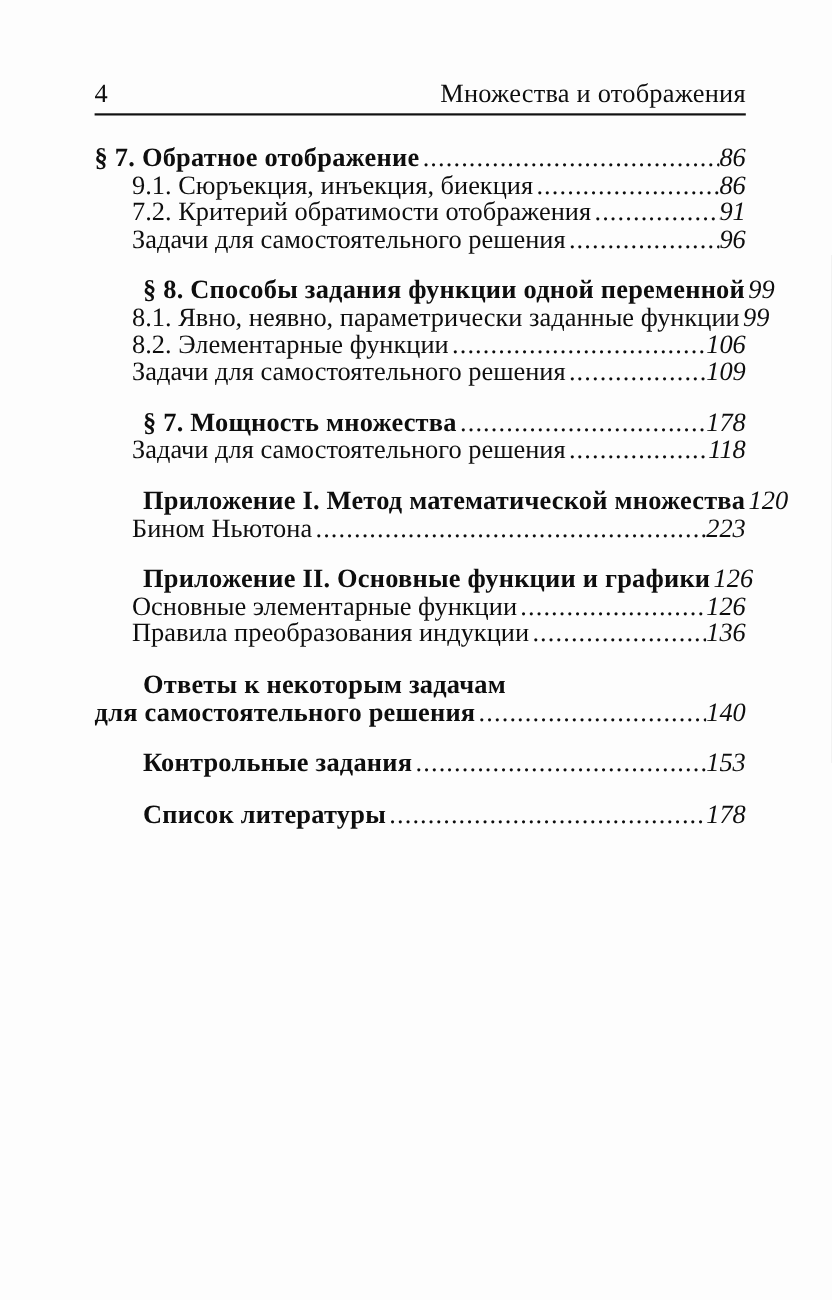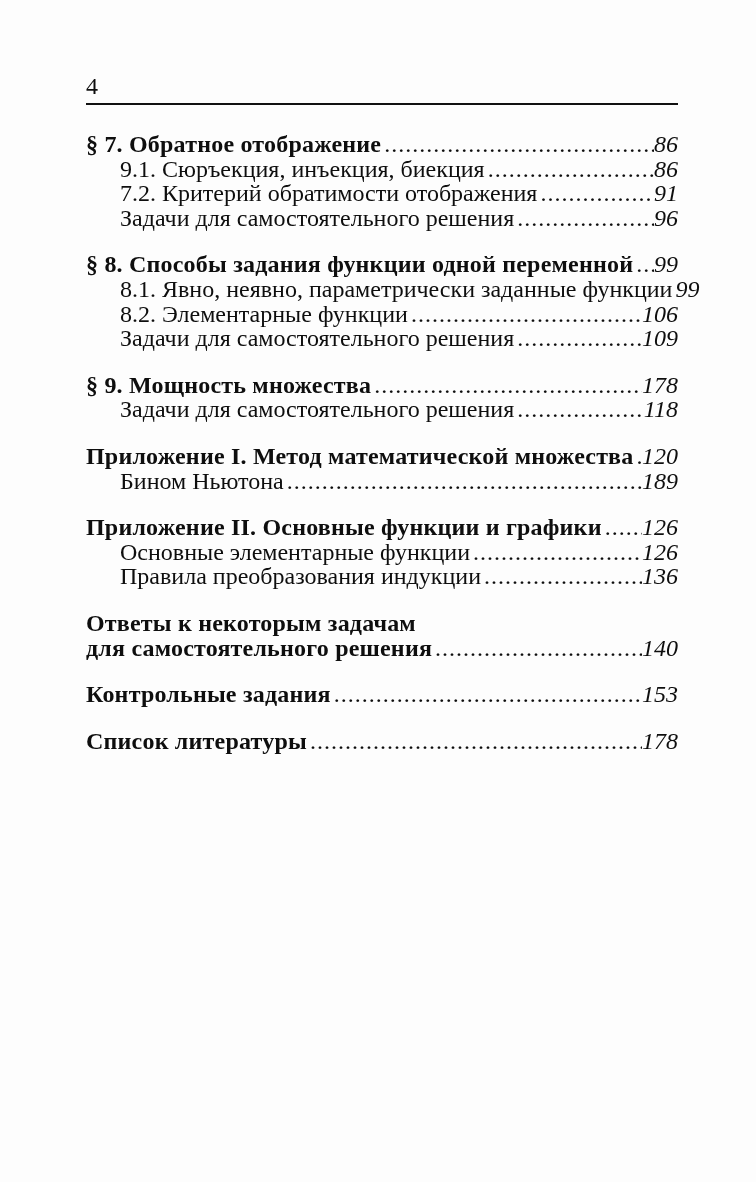--- a/index.html
+++ b/index.html
@@ -32,21 +32,21 @@
   .header .running { letter-spacing: 0.2px; }
   .toc {
     margin-top: 27px;
   }
   .row {
     display: flex;
     align-items: baseline;
     line-height: 24.6px;
     white-space: nowrap;
   }
-  .row.group { margin-top: 22px; }
+  .row.group { margin-top: 22px; margin-left: 44px; }
   .row .label { flex: 0 0 auto; text-align: center; }
   .row.bold .label { font-weight: bold; letter-spacing: 0.2px; }
   .row.indent .label { padding-left: 34px; }
   .dots {
     flex: 1 1 auto;
     min-width: 0;
     overflow: hidden;
     white-space: nowrap;
     text-align: right;
     letter-spacing: 1px;
@@ -59,20 +59,21 @@
     font-style: italic;
   }
 </style>
 </head>
 <body>
 
 <div class="page">
 
   <div class="header">
     <span class="pageno">4</span>
+    <span class="running">Множества и отображения</span>
   </div>
 
   <div class="toc">
 
     <div class="row bold">
       <span class="label">§ 7. Обратное отображение</span>
       <span class="dots">........................................................................................................................................................................................................</span>
       <span class="pagenum">86</span>
     </div>
     <div class="row indent">
@@ -106,39 +107,39 @@
       <span class="dots">........................................................................................................................................................................................................</span>
       <span class="pagenum">106</span>
     </div>
     <div class="row indent">
       <span class="label">Задачи для самостоятельного решения</span>
       <span class="dots">........................................................................................................................................................................................................</span>
       <span class="pagenum">109</span>
     </div>
 
     <div class="row bold group">
-      <span class="label">§ 9. Мощность множества</span>
+      <span class="label">§ 7. Мощность множества</span>
       <span class="dots">........................................................................................................................................................................................................</span>
       <span class="pagenum">178</span>
     </div>
     <div class="row indent">
       <span class="label">Задачи для самостоятельного решения</span>
       <span class="dots">........................................................................................................................................................................................................</span>
       <span class="pagenum">118</span>
     </div>
 
     <div class="row bold group">
       <span class="label">Приложение I. Метод математической множества</span>
       <span class="dots">........................................................................................................................................................................................................</span>
       <span class="pagenum">120</span>
     </div>
     <div class="row indent">
       <span class="label">Бином Ньютона</span>
       <span class="dots">........................................................................................................................................................................................................</span>
-      <span class="pagenum">189</span>
+      <span class="pagenum">223</span>
     </div>
 
     <div class="row bold group">
       <span class="label">Приложение II. Основные функции и графики</span>
       <span class="dots">........................................................................................................................................................................................................</span>
       <span class="pagenum">126</span>
     </div>
     <div class="row indent">
       <span class="label">Основные элементарные функции</span>
       <span class="dots">........................................................................................................................................................................................................</span>

